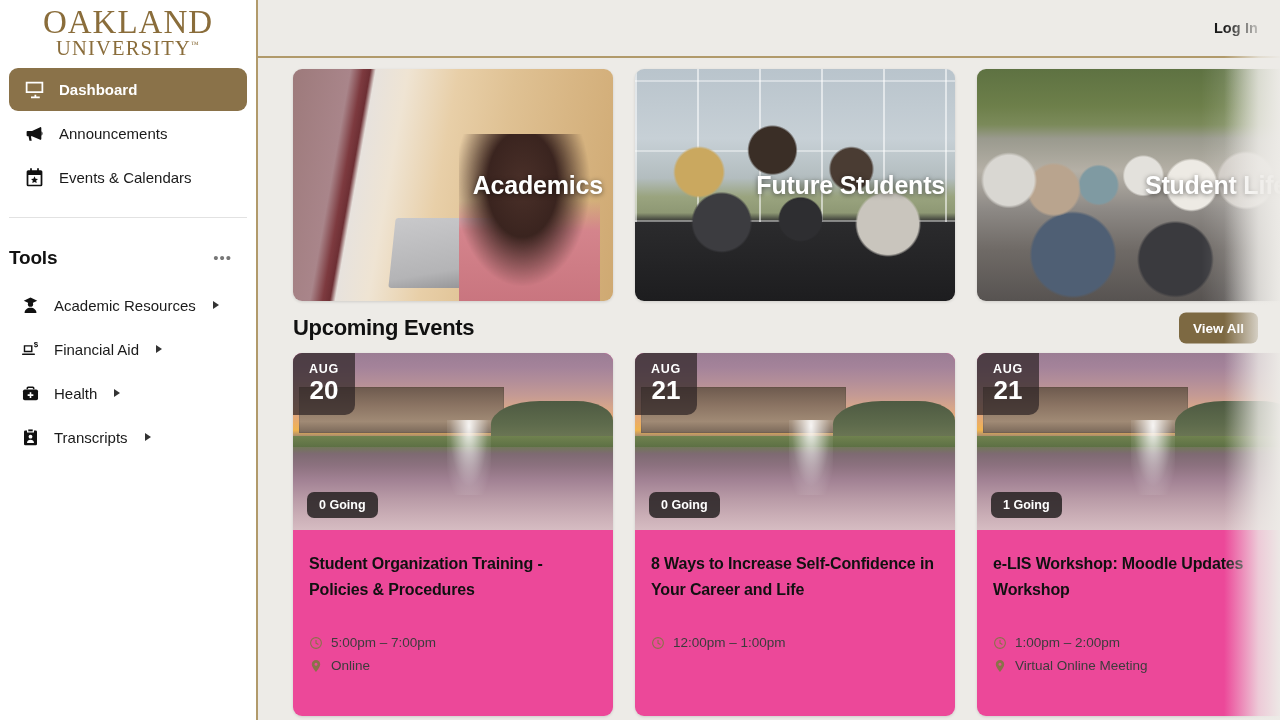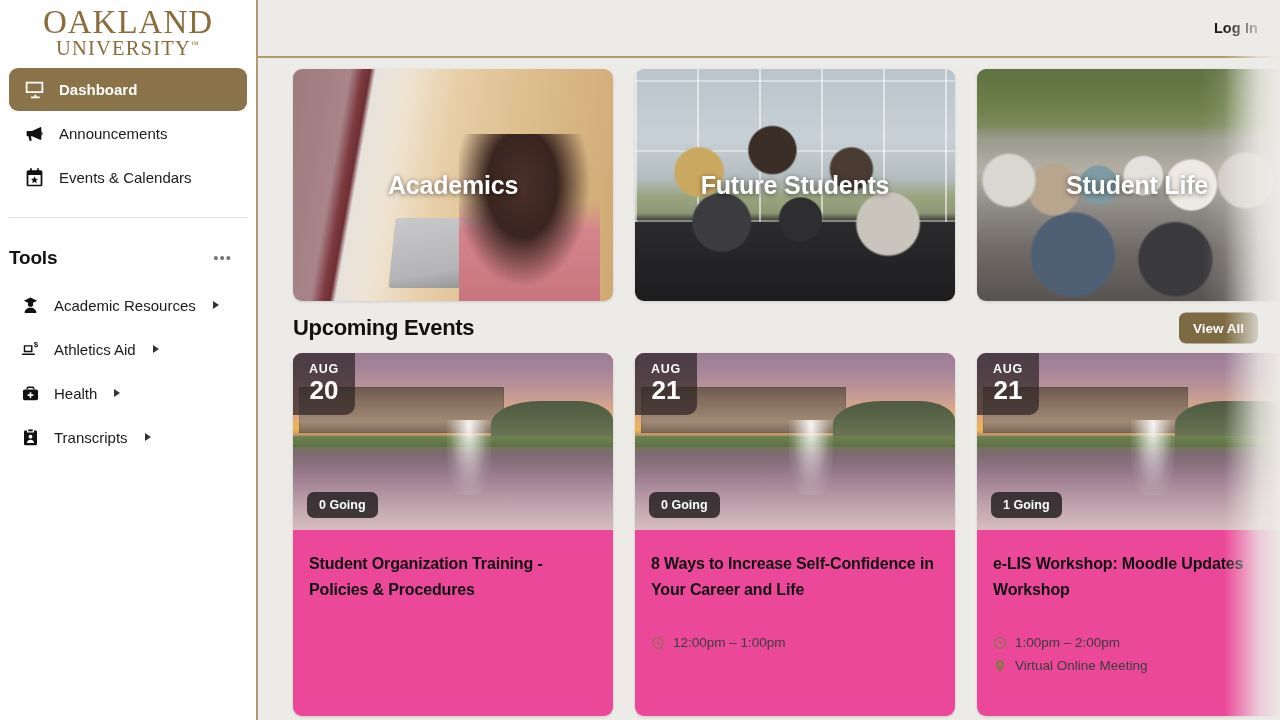--- a/index.html
+++ b/index.html
@@ -168,21 +168,21 @@
     overflow: hidden;
     flex: 0 0 320px;
     cursor: pointer;
     box-shadow: 0 1px 3px rgba(0,0,0,0.12);
   }
   .tile .label {
     position: absolute;
     left: 0; right: 0;
     top: 50%;
     transform: translateY(-50%);
-    text-align: center;
+    text-align: right;
     color: #fff;
     font-size: 25px;
     font-weight: bold;
     text-shadow: 0 1px 5px rgba(0,0,0,0.55);
     letter-spacing: -0.2px;
     padding: 0 10px;
   }
 
   
   .photo { position: absolute; inset: 0; }
@@ -469,21 +469,21 @@
 
 
       <div class="tool-item">
         <span class="ico">
           <svg width="19" height="19" viewBox="0 0 24 24">
               <path d="M3.5 6.5h11v9h-11v-9zm1.8 1.8v5.4h7.4V8.3H5.3z"></path>
               <rect x="1.2" y="17" width="16.5" height="1.9" rx="0.9"></rect>
               <text x="16" y="9.3" font-size="10" font-weight="bold" font-family="Liberation Sans, sans-serif">$</text>
             </svg>
         </span>
-        <span>Athletics Aid</span>
+        <span>Financial Aid</span>
         <span class="caret"></span>
       </div>
 
       <div class="tool-item">
         <span class="ico">
           <svg width="19" height="19" viewBox="0 0 24 24">
               <path d="M9 3h6a2 2 0 0 1 2 2v1.5h-2V5H9v1.5H7V5a2 2 0 0 1 2-2z"></path>
               <rect x="2.5" y="7" width="19" height="13.5" rx="2.2"></rect>
               <path d="M11 10.5h2v2.6h2.6v2H13v2.6h-2v-2.6H8.4v-2H11v-2.6z" fill="#ffffff"></path>
             </svg>
@@ -549,20 +549,38 @@
               <div class="bank"></div>
             </div>
             <div class="date-badge">
               <span class="mo">AUG</span>
               <span class="dy">20</span>
             </div>
             <div class="going-badge">0 Going</div>
           </div>
           <div class="ev-body">
             <div class="ev-title">Student Organization Training - Policies &amp; Procedures</div>
+            <div class="ev-meta">
+              <div class="ev-line">
+                <span class="mico">
+                  <svg width="14" height="14" viewBox="0 0 24 24">
+                      <path d="M12 1.8A10.2 10.2 0 1 0 22.2 12 10.2 10.2 0 0 0 12 1.8zm0 1.9a8.3 8.3 0 1 1-8.3 8.3A8.3 8.3 0 0 1 12 3.7zm-.95 3.1v5.85l4.6 2.75.95-1.6-3.65-2.2V6.8h-1.9z"></path>
+                    </svg>
+                </span>
+                <span>5:00pm – 7:00pm</span>
+              </div>
+              <div class="ev-line">
+                <span class="mico">
+                  <svg width="14" height="14" viewBox="0 0 24 24">
+                      <path d="M12 1.8c-4 0-7.2 3.2-7.2 7.2 0 5.4 7.2 13.2 7.2 13.2s7.2-7.8 7.2-13.2c0-4-3.2-7.2-7.2-7.2zm0 9.8a2.6 2.6 0 1 1 2.6-2.6 2.6 2.6 0 0 1-2.6 2.6z"></path>
+                    </svg>
+                </span>
+                <span>Online</span>
+              </div>
+            </div>
           </div>
         </div>
 
         <div class="ev-card">
           <div class="ev-img">
             <div class="ph-campus">
               <div class="trees"></div>
               <div class="bank"></div>
             </div>
             <div class="date-badge">

